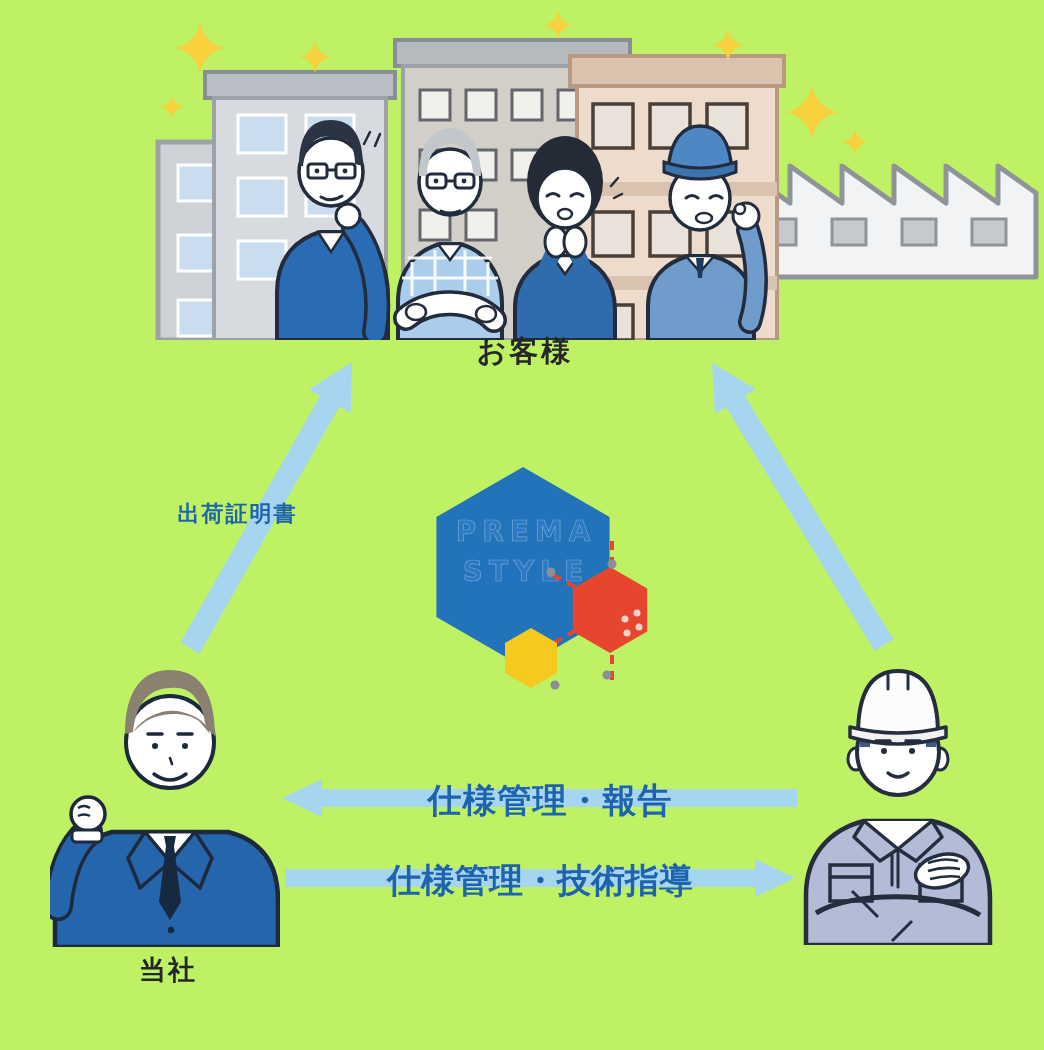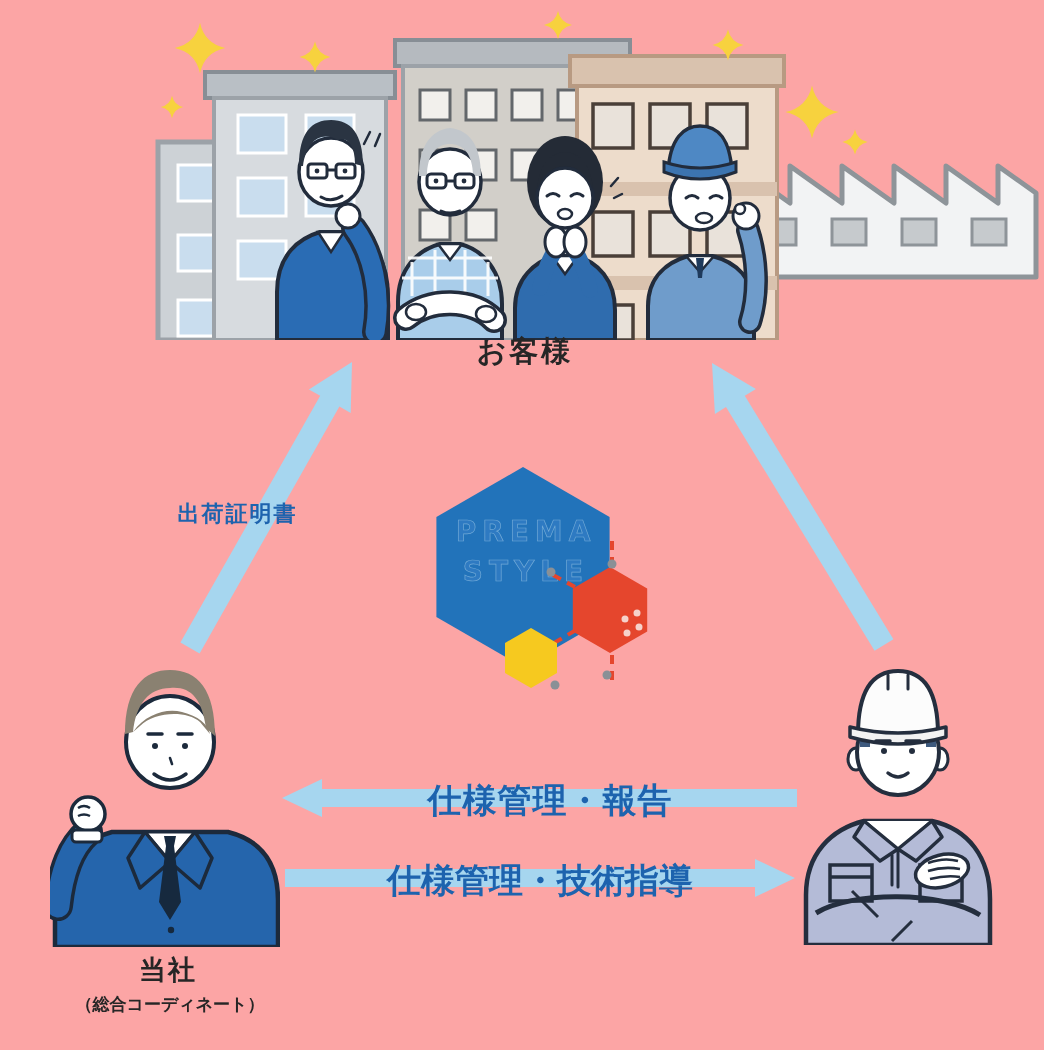--- a/index.html
+++ b/index.html
@@ -1,17 +1,17 @@
 <!DOCTYPE html>
 <html><head>
 <meta charset="utf-8">
 <style>
   html,body{margin:0;padding:0;background:#000;}
   .canvas{
-    position:relative;width:1044px;height:1050px;overflow:hidden;background:#fca5a5;
+    position:relative;width:1044px;height:1050px;overflow:hidden;background:#bef264;
     font-family:"DejaVu Sans","Liberation Sans",sans-serif;
   }
   .abs{position:absolute;}
   .label{position:absolute;text-align:center;font-weight:bold;line-height:1.25;}
   .dark-label{color:#262626;}
   .blue-label{color:#1D63AE;}
   svg{display:block;}
   .no-select{user-select:none;pointer-events:none;}
 </style>
 </head>
@@ -272,15 +272,14 @@
       <rect x="128" y="210" width="42" height="36" fill="none" stroke="#242E3E" stroke-width="3.5"></rect>
       <path d="M128,222 L170,222" stroke="#242E3E" stroke-width="3.5"></path>
       <path d="M24,258 C60,236 150,236 188,260" fill="none" stroke="#242E3E" stroke-width="5"></path>
       <path d="M60,236 L86,262 M120,266 L100,286" stroke="#242E3E" stroke-width="3"></path>
       <ellipse cx="150" cy="216" rx="27" ry="16" transform="rotate(-14 150 216)" fill="#FFFFFF" stroke="#242E3E" stroke-width="3.5"></ellipse>
       <path d="M136,208 Q152,202 166,206 M136,216 Q152,211 168,214 M138,224 Q154,220 168,222" fill="none" stroke="#242E3E" stroke-width="2.5"></path>
     </g>
   </svg>
 
   <div class="label dark-label" style="left:88px;top:953px;width:160px;font-size:27px;letter-spacing:2px;">当社</div>
-  <div class="label dark-label" style="left:55px;top:994px;width:230px;font-size:17px;">（総合コーディネート）</div>
 
 </div>
 
 </body></html>

